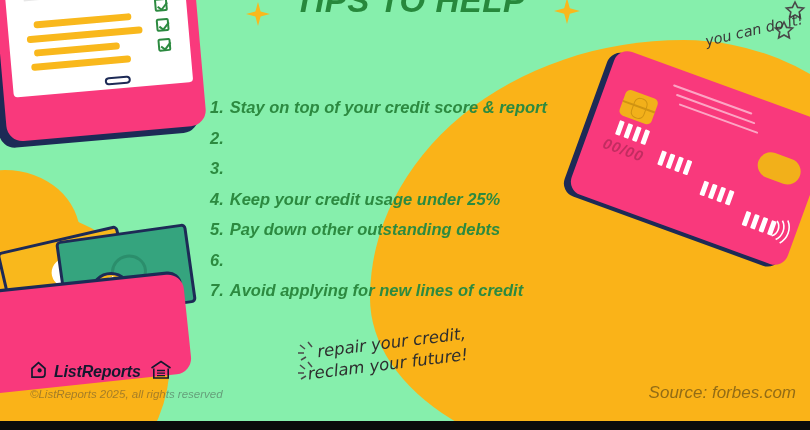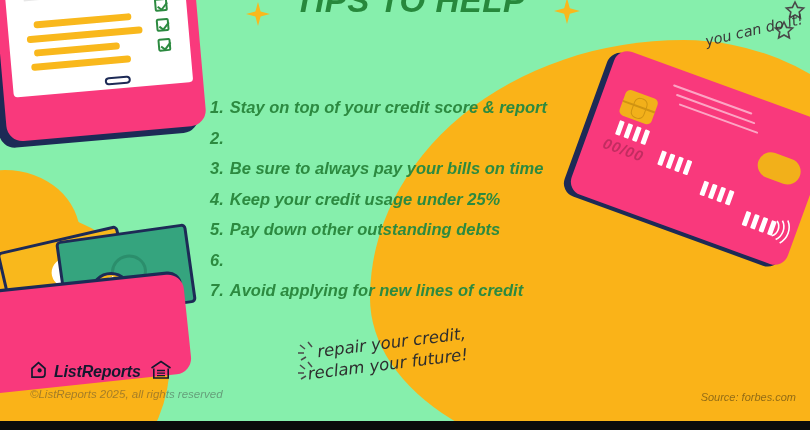--- a/index.html
+++ b/index.html
@@ -234,21 +234,21 @@
     position: absolute; left: 318px; top: 332px;
     font-family: "DejaVu Sans", sans-serif;
     font-size: 16.5px; color: #2e2e2e; line-height: 21px;
     transform: rotate(-7deg); white-space: nowrap;
   }
   #note-bottom .l2 { display: block; margin-left: -12px; }
   #sparks-bottom { position: absolute; left: 296px; top: 338px; }
 
   #source-note {
     position: absolute; right: 14px; bottom: 27px;
-    font-size: 11px; color: rgba(60,50,20,0.55);
+    font-size: 17px; color: rgba(60,50,20,0.55);
   }
 </style>
 </head>
 <body>
 
 <div id="stage">
 
   <div class="blob" id="blob-orange-right"></div>
   <div class="blob" id="blob-orange-left"></div>
   <div class="blob" id="blob-orange-topleft"></div>
@@ -295,21 +295,20 @@
   <div id="tips-list">
     <div class="tip-row">
       <span class="tip-num">1.</span>
       <span>Stay on top of your credit score &amp; report</span>
     </div>
     <div class="tip-row">
       <span class="tip-num">2.</span>
     </div>
     <div class="tip-row">
       <span class="tip-num">3.</span>
-      <span>Be sure to always pay your bills on time</span>
     </div>
     <div class="tip-row">
       <span class="tip-num">4.</span>
       <span>Keep your credit usage under 25%</span>
     </div>
     <div class="tip-row">
       <span class="tip-num">5.</span>
       <span>Pay down other outstanding debts</span>
     </div>
     <div class="tip-row">

